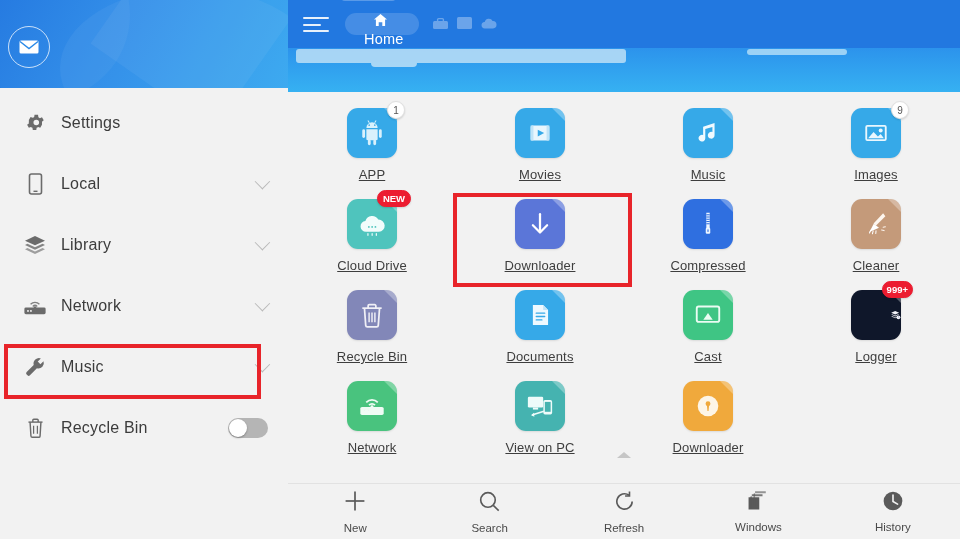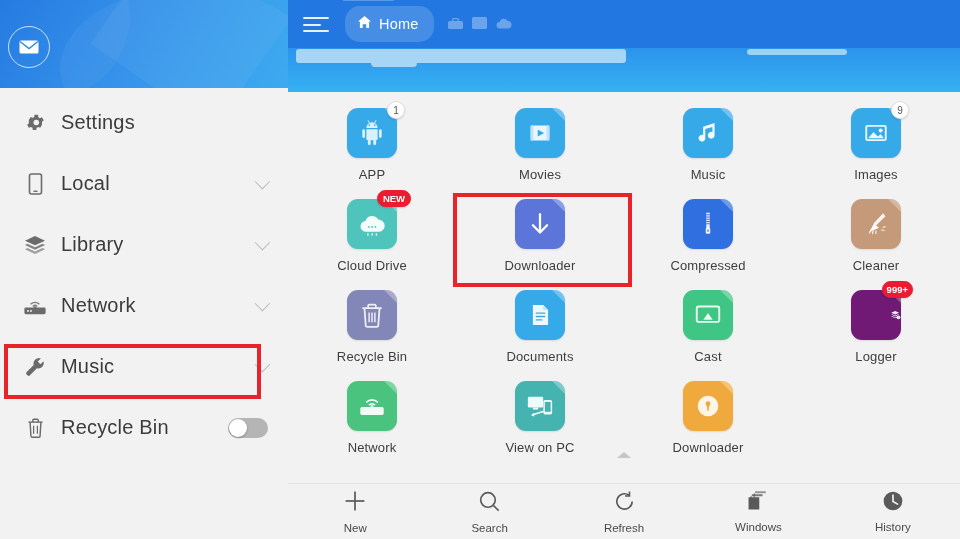--- a/index.html
+++ b/index.html
@@ -57,21 +57,21 @@
     display:flex; align-items:center;
     height:61px;
     padding-left:18px;
   }
   .sb-ico {
     width:34px; flex:0 0 34px;
     display:flex; align-items:center; justify-content:center;
     color:#666;
   }
   .sb-label {
-    font-size:20px; color:#3c3c3c;
+    font-size:16px; color:#3c3c3c;
     letter-spacing:.2px;
     margin-left:9px;
   }
   .sb-chev {
     position:absolute; right:24px; top:50%;
     transform:translateY(-50%);
     width:11px; height:11px;
     border-right:1.6px solid #b9b9b9;
     border-bottom:1.6px solid #b9b9b9;
     transform-origin:center;
@@ -108,24 +108,25 @@
   .burger i{
     position:absolute; left:0; height:2.4px; border-radius:2px;
     background:#e8f1fb;
   }
   .burger i:nth-child(1){ top:3px; width:26px; }
   .burger i:nth-child(2){ top:9.5px; width:18px; }
   .burger i:nth-child(3){ top:16px; width:26px; }
 
   .home-pill{
     display:flex; align-items:center;
-    height:36px; padding:0 16px 0 12px;
+    height:22px; padding:0 16px 0 12px;
     border-radius:15px;
     background:rgba(255,255,255,.16);
     margin-left:16px;
+    flex-direction:column;
   }
   .home-pill .ht{ color:#fff; font-size:14.5px; margin-left:7px; letter-spacing:.2px; }
 
   .tabicons{ display:flex; align-items:center; gap:9px; margin-left:14px; opacity:.33; }
   .tabicons span{ display:block; }
 
   .bluestrip{
     position:relative; height:44px;
     background:linear-gradient(180deg,#2c93ec 0%,#36b1f2 100%);
   }
@@ -175,21 +176,21 @@
   .tile .fold{
     position:absolute; right:0; top:0;
     width:0; height:0;
     border-top:13px solid rgba(255,255,255,.30);
     border-left:13px solid transparent;
     border-top-right-radius:11px;
   }
   .cap{
     margin-top:9px;
     font-size:13px; color:#3e3e3e;
-    letter-spacing:.15px; white-space:nowrap;
+    letter-spacing:.15px; white-space:nowrap;text-decoration:underline;
   }
   .badge{
     position:absolute; right:-8px; top:-7px;
     min-width:18px; height:18px; padding:0 4px;
     border-radius:9px; background:#fff;
     border:1px solid #e0e0e0;
     color:#555; font-size:10px;
     display:flex; align-items:center; justify-content:center;
     box-shadow:0 1px 2px rgba(0,0,0,.14);
   }
@@ -517,21 +518,21 @@
             <div class="tile" style="background: rgb(63, 197, 132);">
               <svg width="30" height="27" viewBox="0 0 32 28" fill="none" stroke="#ebfcf3" stroke-width="2">
                 <rect x="4" y="4.4" width="24" height="16.4" rx="2"></rect>
                 <path d="M16 11.4 21 18.4H11Z" fill="#ebfcf3" stroke="none"></path>
               </svg>
               <div class="fold"></div>
             </div>
             <div class="cap">Cast</div>
           </div>
           <div class="cell">
-            <div class="tile" style="background: #701a75; padding-left: 39px;">
+            <div class="tile" style="background: #0f172a; padding-left: 39px;">
               <svg width="30" height="28" viewBox="0 0 32 30" fill="#f2f2f8">
                 <path d="M15 3 3.4 8.4 15 13.8l11.6-5.4Z"></path>
                 <path d="M3.4 13.8 15 19.2l11.6-5.4-2.8-1.3L15 16.6 6.2 12.5Z" opacity=".9"></path>
                 <path d="M3.4 19.2 15 24.6l11.6-5.4-2.8-1.3L15 22 6.2 17.9Z" opacity=".82"></path>
                 <circle cx="24.6" cy="21.8" r="5.6" fill="#f7f7fb"></circle>
                 <path d="M24.6 18.2v3.8l2.6 1.5" stroke="#8287b8" stroke-width="1.4" fill="none" stroke-linecap="round"></path>
               </svg>
               <div class="fold"></div>
               <div class="badge red">999+</div>
             </div>

